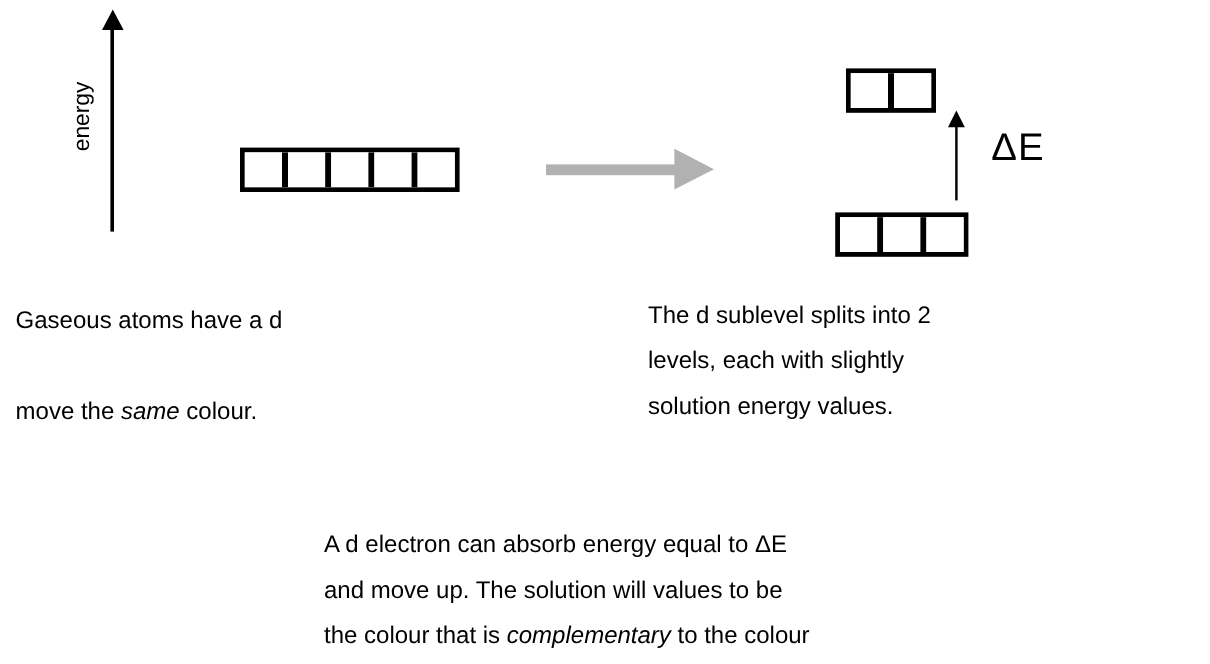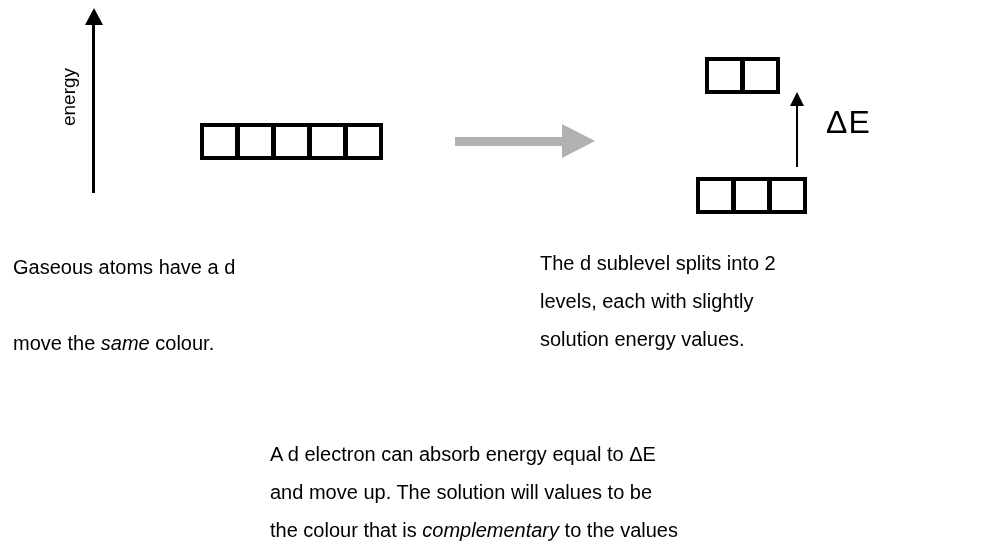--- a/index.html
+++ b/index.html
@@ -140,16 +140,16 @@
 
   <div class="caption caption-right">
     <span>The d sublevel splits into 2</span><br>
     <span>levels, each with slightly</span><br>
     <span>solution energy values.</span>
   </div>
 
   <div class="caption caption-bottom">
     <span>A d electron can absorb energy equal to ΔE</span><br>
     <span>and move up. The solution will values to be</span><br>
-    <span><span>the colour that is </span><em>complementary</em><span> to the values</span></span><br>
+    <span><span>the colour that is </span><em>complementary</em><span> to the colour</span></span><br>
   </div>
 
 </div>
 
 </body></html>

